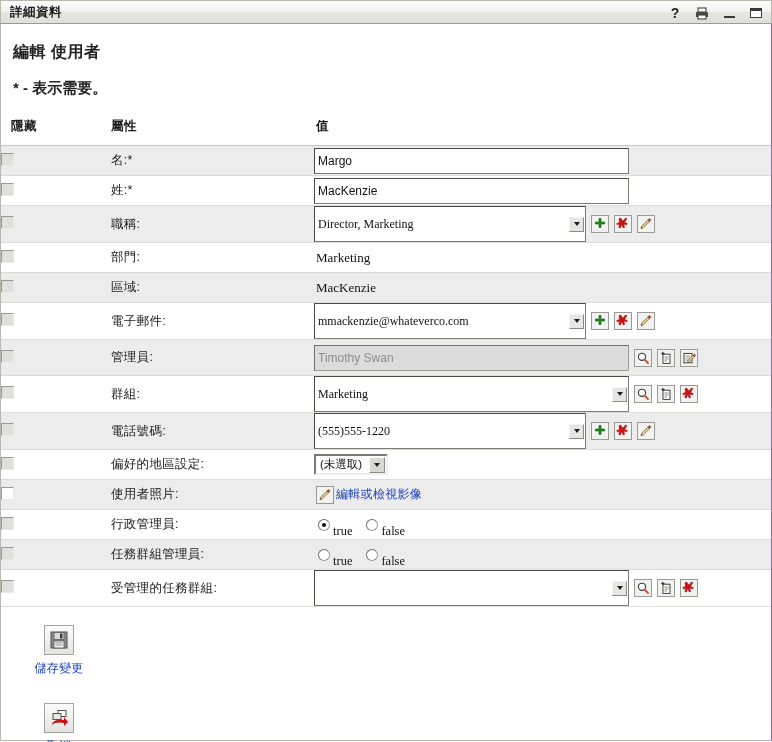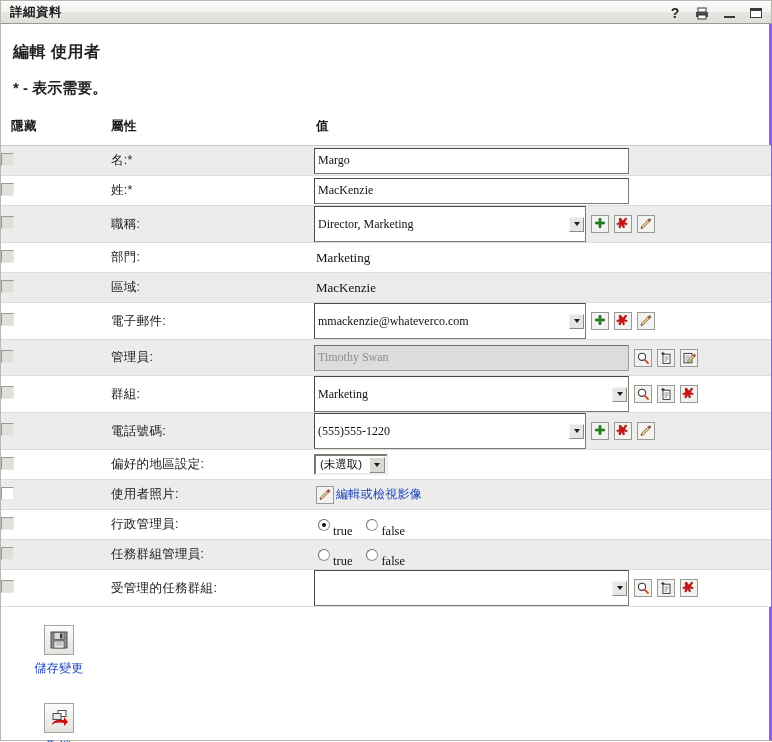--- a/index.html
+++ b/index.html
@@ -79,21 +79,21 @@
     box-sizing: border-box;
     background: #ffffff;
   }
 
   
   .frame {
     position: relative;
     height: 717px;
     box-sizing: border-box;
     border-left: 1px solid #b8b8b0;
-    border-right: 3px solid #8b5cf6;
+    border-right: 1px solid #8b5cf6;
     border-bottom: 1px solid #b8b8b0;
     background: #ffffff;
   }
 
   .page-header {
     padding: 18px 0 0 12px;
   }
   .page-title {
     font-size: 16px;
     font-weight: bold;
@@ -167,21 +167,21 @@
     gap: 5px;
   }
   .txtfield {
     box-sizing: border-box;
     height: 19px;
     width: 315px;
     background: #ffffff;
     border: 1px solid #7c7c76;
     border-top-color: #4a4a46;
     border-left-color: #4a4a46;
-    font-family: Liberation Serif, serif;
+    font-family: Liberation Sans, sans-serif;
     font-size: 12px;
     color: #111111;
     padding: 12px 3px;
     line-height: 17px;
   }
   .txtfield.disabled {
     background: #dcdcdc;
     color: #8d8d8d;
     border: 1px solid #9c9c98;
     border-top-color: #6e6e6a;

